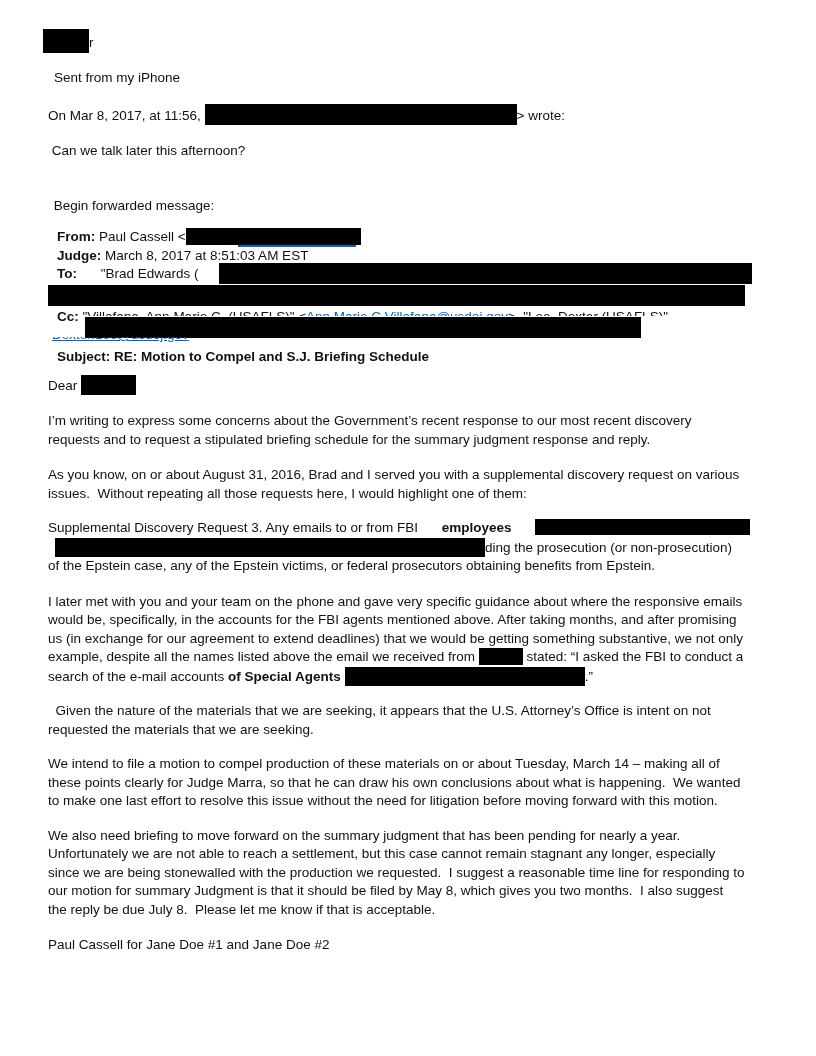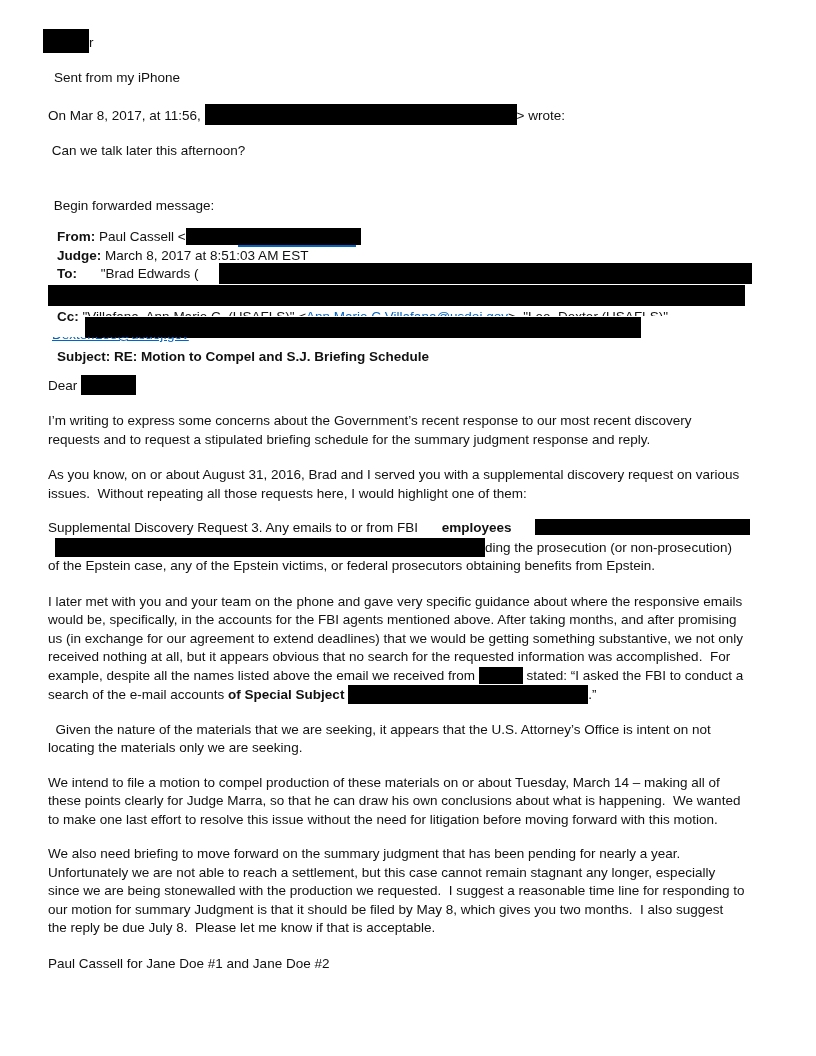--- a/index.html
+++ b/index.html
@@ -51,25 +51,24 @@
     <div class="ln"><span>I’m writing to express some concerns about the Government’s recent response to our most recent discovery</span></div>
     <div class="ln" style="margin-bottom: 17px;"><span>requests and to request a stipulated briefing schedule for the summary judgment response and reply.</span></div>
     <div class="ln"><span>As you know, on or about August 31, 2016, Brad and I served you with a supplemental discovery request on various</span></div>
     <div class="ln" style="margin-bottom: 16px;"><span>issues.  Without repeating all those requests here, I would highlight one of them:</span></div>
     <div class="ln flex"><span>Supplemental Discovery Request 3. Any emails to or from FBI </span><span class="bold">employees </span><span class="redact" style="height: 16px; flex: 1 1 auto; margin-right: 14px; margin-top: 0px;"></span></div>
     <div class="ln"><span class="redact" style="height: 19px; width: 430px; vertical-align: -5px; margin-left: 7px;"></span><span>ding the prosecution (or non-prosecution)</span></div>
     <div class="ln" style="margin-bottom: 17px;"><span>of the Epstein case, any of the Epstein victims, or federal prosecutors obtaining benefits from Epstein.</span></div>
     <div class="ln"><span>I later met with you and your team on the phone and gave very specific guidance about where the responsive emails</span></div>
     <div class="ln"><span>would be, specifically, in the accounts for the FBI agents mentioned above. After taking months, and after promising</span></div>
     <div class="ln"><span>us (in exchange for our agreement to extend deadlines) that we would be getting something substantive, we not only</span></div>
-    <div class="ln"><span>received nothing at all, but it appears obvious that no search for the requested information was accomplished.  For</span></div>
     <div class="ln"><span>example, despite all the names listed above the email we received from </span><span class="redact" style="height: 17px; width: 44px; vertical-align: -4px;"></span><span> stated: “I asked the FBI to conduct a</span></div>
-    <div class="ln" style="margin-bottom: 16px;"><span>search of the e-mail accounts </span><span class="bold">of Special Subject </span><span class="redact" style="height: 19px; width: 240px; vertical-align: -5px;"></span><span>.”</span></div>
+    <div class="ln" style="margin-bottom: 16px;"><span>search of the e-mail accounts </span><span class="bold">of Special Agents </span><span class="redact" style="height: 19px; width: 240px; vertical-align: -5px;"></span><span>.”</span></div>
     <div class="ln"><span>  Given the nature of the materials that we are seeking, it appears that the U.S. Attorney’s Office is intent on not</span></div>
-    <div class="ln" style="margin-bottom: 16px;"><span>locating the materials only we are seeking.</span></div>
+    <div class="ln" style="margin-bottom: 16px;"><span>requested the materials that we are seeking.</span></div>
     <div class="ln"><span>We intend to file a motion to compel production of these materials on or about Tuesday, March 14 – making all of</span></div>
     <div class="ln"><span>these points clearly for Judge Marra, so that he can draw his own conclusions about what is happening.  We wanted</span></div>
     <div class="ln" style="margin-bottom: 16px;"><span>to make one last effort to resolve this issue without the need for litigation before moving forward with this motion.</span></div>
     <div class="ln"><span>We also need briefing to move forward on the summary judgment that has been pending for nearly a year.</span></div>
     <div class="ln"><span>Unfortunately we are not able to reach a settlement, but this case cannot remain stagnant any longer, especially</span></div>
     <div class="ln"><span>since we are being stonewalled with the production we requested.  I suggest a reasonable time line for responding to</span></div>
     <div class="ln"><span>our motion for summary Judgment is that it should be filed by May 8, which gives you two months.  I also suggest</span></div>
     <div class="ln" style="margin-bottom: 17px;"><span>the reply be due July 8.  Please let me know if that is acceptable.</span></div>
     <div class="ln"><span>Paul Cassell for Jane Doe #1 and Jane Doe #2</span></div>
   </div>

